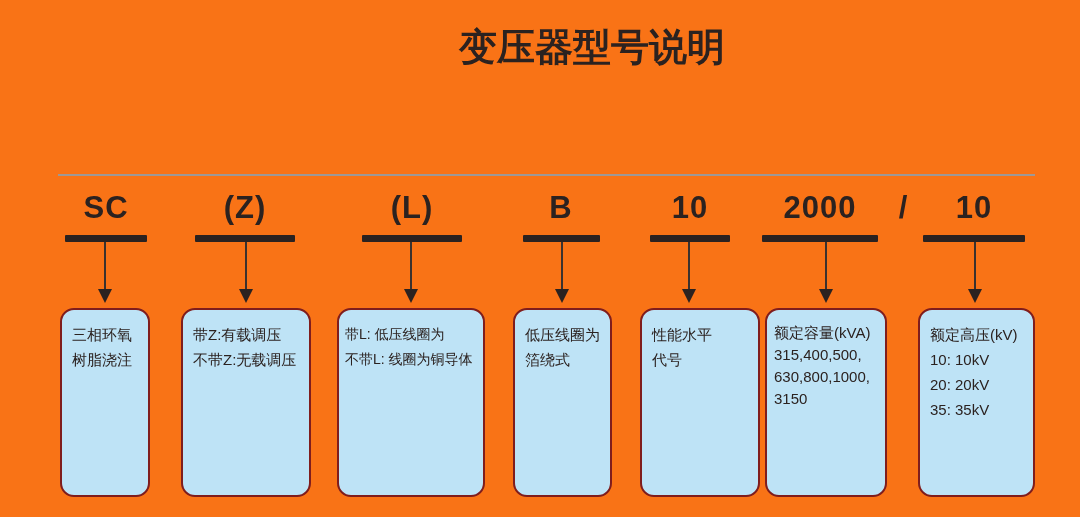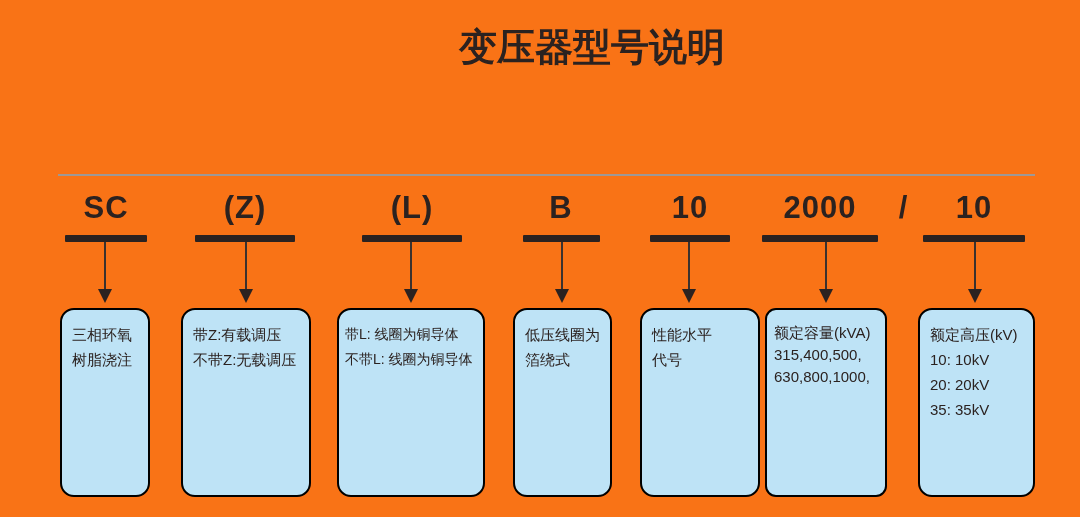--- a/index.html
+++ b/index.html
@@ -28,27 +28,27 @@
   .shaft{
     position:absolute;top:242px;height:49px;width:2px;background:#3a322f;
   }
   .head{
     position:absolute;top:289px;width:0;height:0;
     border-left:7px solid transparent;border-right:7px solid transparent;
     border-top:14px solid #2b2220;
   }
   .box{
     position:absolute;top:308px;height:189px;box-sizing:border-box;
-    background:#bee3f6;border:2px solid #000000;border-radius:14px;
+    background:#bee3f6;border:2px solid #7f1d1d;border-radius:14px;
     padding:12px 8px 0 10px;font-size:15px;line-height:25px;color:#2b2220;
   }
   .box .line{white-space:nowrap;}
   .box.b2{padding-right:2px;}
   .box.b3{font-size:14px;padding-left:6px;padding-right:2px;}
-  .box.b6{padding-left:7px;padding-right:14px;line-height:22px;border-radius:11px;}
+  .box.b6{padding-left:7px;padding-right:14px;line-height:22px;}
 </style>
 </head>
 <body>
 
 <div id="page">
 
   <div class="title">变压器型号说明</div>
 
   <div class="divider"></div>
 
@@ -73,21 +73,21 @@
       <div class="line">不带Z:无载调压</div>
     </div>
   </div>
 
   <div>
     <div class="code" style="left:342px;">(L)</div>
     <div class="bar" style="left:362px;width:100px;"></div>
     <div class="shaft" style="left:410px;"></div>
     <div class="head" style="left:404px;"></div>
     <div class="box b3" style="left:337px;width:148px;">
-      <div class="line">带L: 线圈为铜导体</div>
+      <div class="line">带L: 低压线圈为</div>
       <div class="line">不带L: 线圈为铜导体</div>
     </div>
   </div>
 
   <div>
     <div class="code" style="left:491px;">B</div>
     <div class="bar" style="left:523px;width:77px;"></div>
     <div class="shaft" style="left:561px;"></div>
     <div class="head" style="left:555px;"></div>
     <div class="box" style="left:513px;width:99px;">
@@ -109,20 +109,21 @@
 
   <div>
     <div class="code" style="left:750px;">2000</div>
     <div class="bar" style="left:762px;width:116px;"></div>
     <div class="shaft" style="left:825px;"></div>
     <div class="head" style="left:819px;"></div>
     <div class="box b6" style="left:765px;width:122px;">
       <div class="line">额定容量(kVA)</div>
       <div class="line">315,400,500,</div>
       <div class="line">630,800,1000,</div>
+      <div class="line">3150</div>
     </div>
   </div>
 
   <div class="slash">/</div>
 
   <div>
     <div class="code" style="left:904px;">10</div>
     <div class="bar" style="left:923px;width:102px;"></div>
     <div class="shaft" style="left:974px;"></div>
     <div class="head" style="left:968px;"></div>

